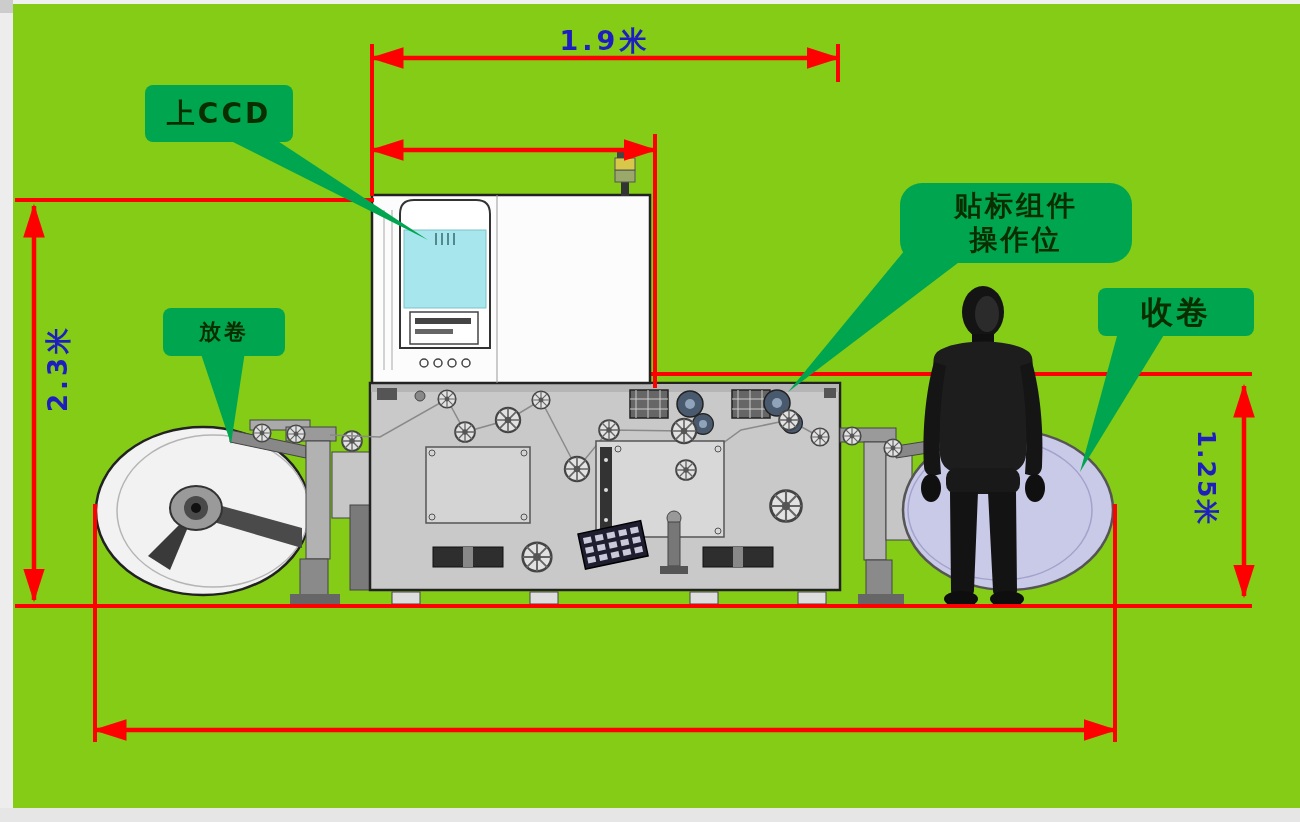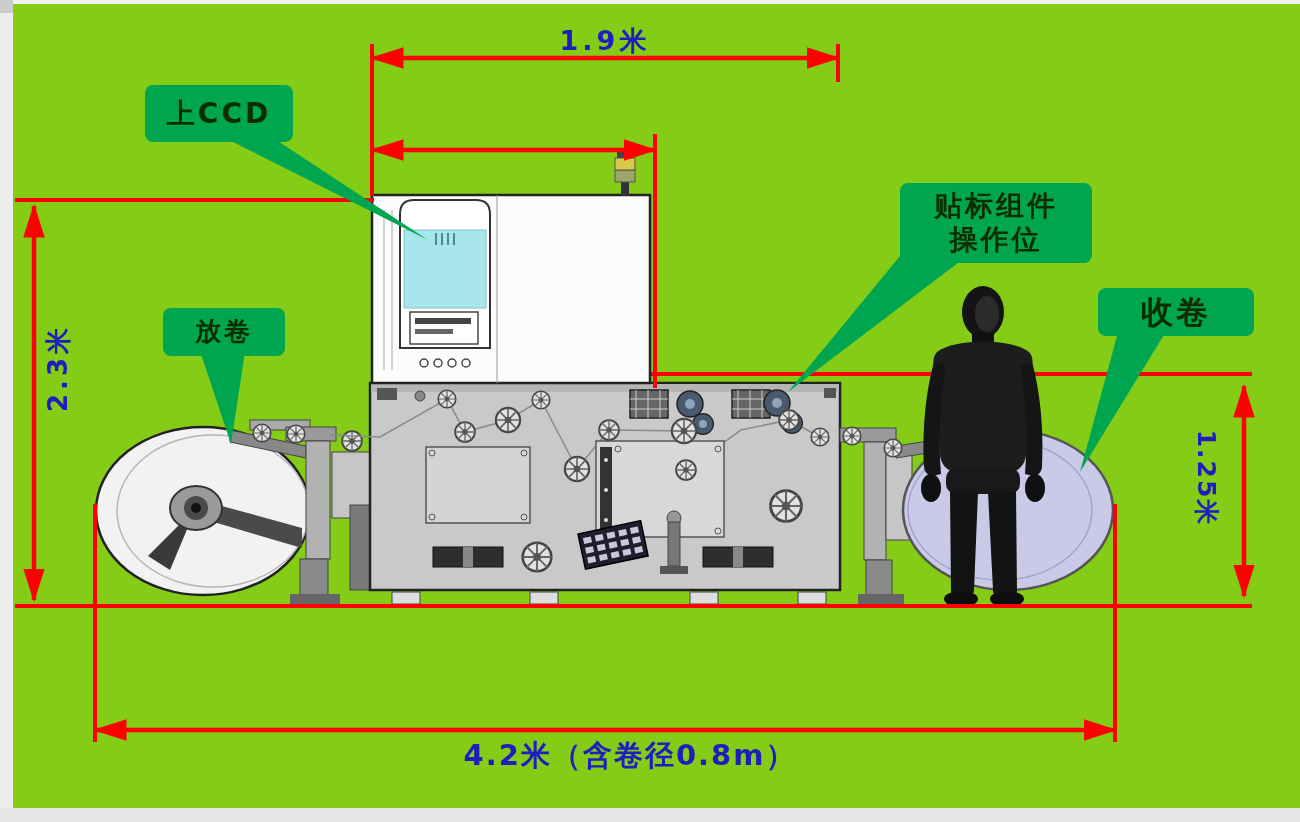--- a/index.html
+++ b/index.html
@@ -249,29 +249,28 @@
       <polygon points="205,128 258,128 428,240"></polygon>
       <polygon points="905,250 975,250 788,392"></polygon>
       <polygon points="198,345 246,345 231,444"></polygon>
       <polygon points="1120,325 1170,325 1080,472"></polygon>
     </g>
   </svg>
 
   <div class="dim" style="left:372px; top:26px; width:466px;">1.9米</div>
   <div class="dim dim-v" style="left:58px; top:368px; font-size:26px;">2.3米</div>
   <div class="dim dim-vcw" style="left:1206px; top:478px; font-size:25px; letter-spacing:2px;">1.25米</div>
-  <div class="dim" style="left:95px; top:740px; width:1070px; font-size:29px; letter-spacing:2px;">4.2米（含卷径0.8m）</div>
 
   <div class="callout" style="left:145px; top:85px; width:148px; height:57px;">
     <span>上CCD</span>
   </div>
-  <div class="callout" style="left:900px; top:183px; width:192px; height:80px;">
+  <div class="callout" style="left:900px; top:183px; width:232px; height:80px;border-radius:22px;">
     <span>贴标组件</span>
     <span>操作位</span>
   </div>
-  <div class="callout" style="left:163px; top:308px; width:122px; height:48px; font-size:26px;">
+  <div class="callout" style="left:163px; top:308px; width:122px; height:48px; font-size:22px;">
     <span>放卷</span>
   </div>
   <div class="callout" style="left:1098px; top:288px; width:156px; height:48px; font-size:32px;">
     <span>收卷</span>
   </div>
 
 </div>
 
 </body></html>

